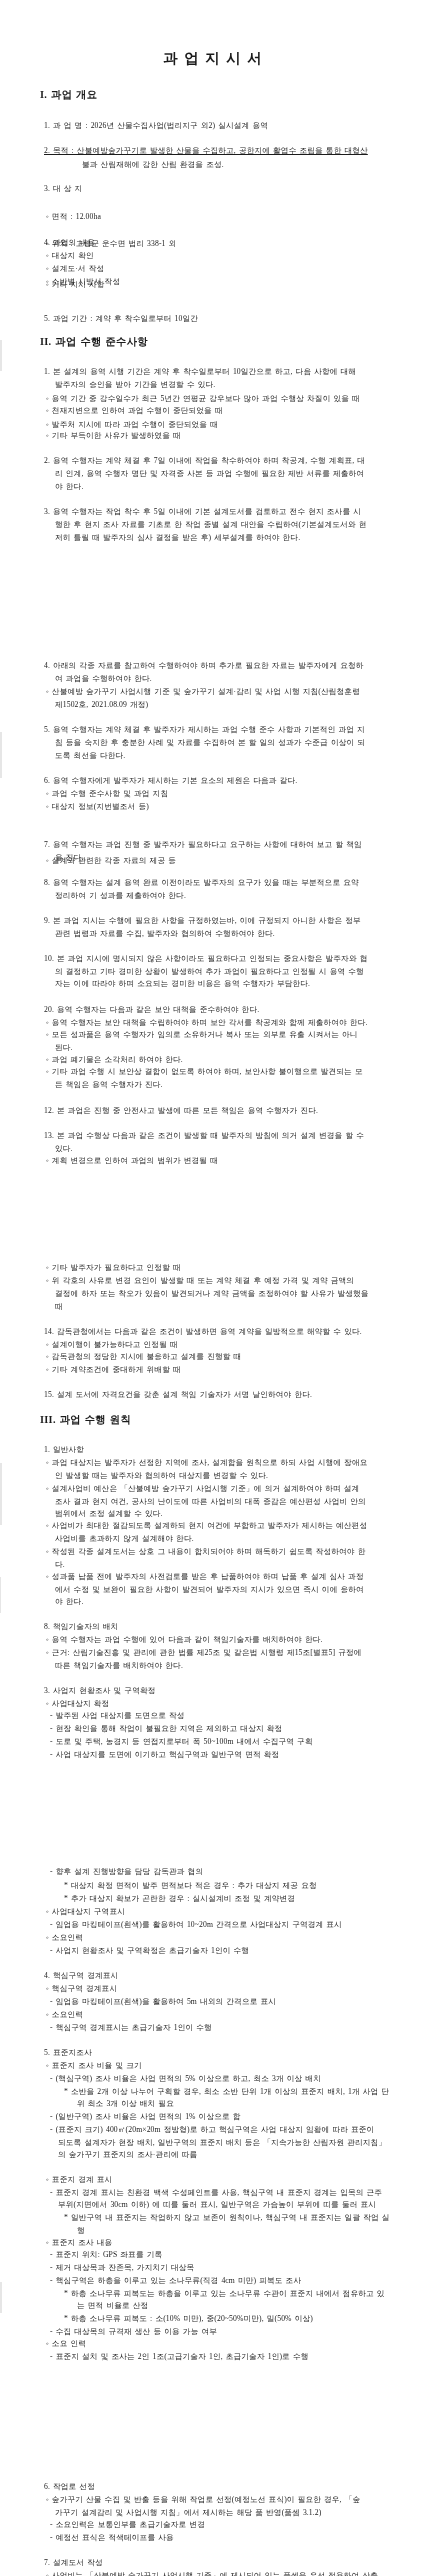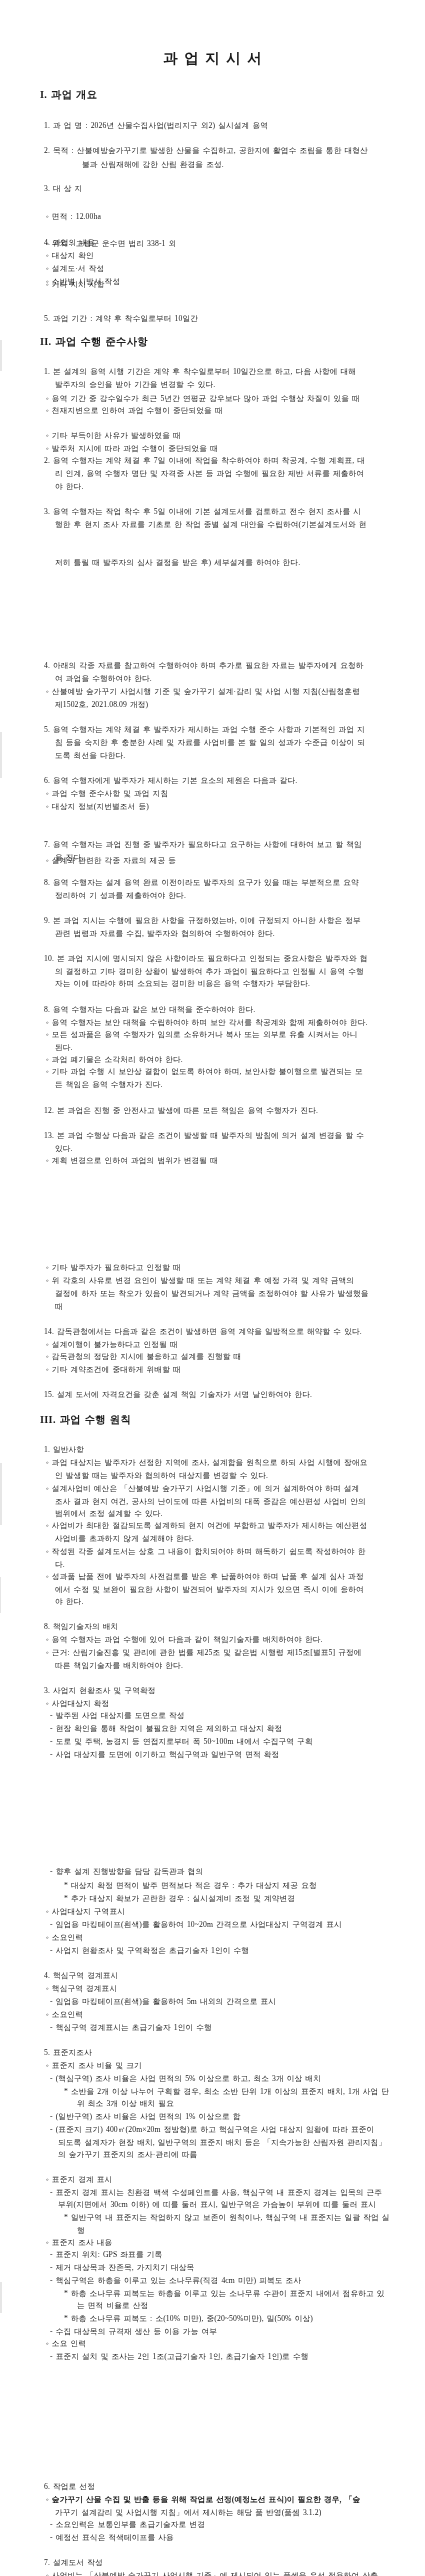--- a/index.html
+++ b/index.html
@@ -34,65 +34,65 @@
   .scan-mark{position:absolute;background:#dcdcdc;opacity:0.7;}
 </style>
 </head>
 <body>
 
 <div class="page">
   <div id="doc-lines">
       <div class="line title" style="top: 53px;">과 업 지 시 서</div>
       <div class="line h1" style="top: 90px;">I. 과업 개요</div>
       <div class="line num" style="top: 121px;">1. 과 업 명 : 2026년 산물수집사업(법리지구 외2) 실시설계 용역</div>
-      <div class="line num" style="top: 146px;">2. 목적 : 산불예방숲가꾸기로 발생한 산물을 수집하고, 공한지에 활엽수 조림을 통한 대형산</div>
+      <div class="line num" style="top: 146px; text-decoration: underline;">2. 목적 : 산불예방숲가꾸기로 발생한 산물을 수집하고, 공한지에 활엽수 조림을 통한 대형산</div>
       <div class="line cont2" style="top: 160px;">불과 산림재해에 강한 산림 환경을 조성.</div>
       <div class="line num" style="top: 184px;">3. 대 상 지</div>
       <div class="line bullet" style="top: 199px; margin-top: 40px;">◦ 위치 : 고령군 운수면 법리 338-1 외</div>
       <div class="line bullet" style="top: 212px;">◦ 면적 : 12.00ha</div>
       <div class="line num" style="top: 238px;">4. 과업의 내용</div>
       <div class="line bullet" style="top: 251px;">◦ 대상지 확인</div>
       <div class="line bullet" style="top: 264px;">◦ 설계도·서 작성</div>
       <div class="line bullet" style="top: 277px;">◦ 소반별 시방서 작성</div>
       <div class="line bullet" style="top: 272px; margin-top: 8px;">◦ 기타 지시 사항</div>
       <div class="line num" style="top: 314px;">5. 과업 기간 : 계약 후 착수일로부터 10일간</div>
       <div class="line h1" style="top: 337px;">II. 과업 수행 준수사항</div>
       <div class="line num" style="top: 367px;">1. 본 설계의 용역 시행 기간은 계약 후 착수일로부터 10일간으로 하고, 다음 사항에 대해</div>
       <div class="line cont" style="top: 380px;">발주자의 승인을 받아 기간을 변경할 수 있다.</div>
       <div class="line bullet" style="top: 394px;">◦ 용역 기간 중 강수일수가 최근 5년간 연평균 강우보다 많아 과업 수행상 차질이 있을 때</div>
       <div class="line bullet" style="top: 406px;">◦ 천재지변으로 인하여 과업 수행이 중단되었을 때</div>
-      <div class="line bullet" style="top: 444px;">◦ 발주처 지시에 따라 과업 수행이 중단되었을 때</div>
+      <div class="line bullet" style="top: 420px;">◦ 발주처 지시에 따라 과업 수행이 중단되었을 때</div>
       <div class="line bullet" style="top: 431px;">◦ 기타 부득이한 사유가 발생하였을 때</div>
       <div class="line num" style="top: 456px;">2. 용역 수행자는 계약 체결 후 7일 이내에 작업을 착수하여야 하며 착공계, 수행 계획표, 대</div>
       <div class="line cont" style="top: 469px; text-align: right;">리 인계, 용역 수행자 명단 및 자격증 사본 등 과업 수행에 필요한 제반 서류를 제출하여</div>
       <div class="line cont" style="top: 482px;">야 한다.</div>
       <div class="line num" style="top: 507px;">3. 용역 수행자는 작업 착수 후 5일 이내에 기본 설계도서를 검토하고 전수 현지 조사를 시</div>
       <div class="line cont" style="top: 520px;">행한 후 현지 조사 자료를 기초로 한 작업 종별 설계 대안을 수립하여(기본설계도서와 현</div>
-      <div class="line cont" style="top: 558px;">저히 틀릴 때 발주자의 심사 결정을 받은 후) 세부설계를 하여야 한다.</div>
+      <div class="line cont" style="top: 533px;">저히 틀릴 때 발주자의 심사 결정을 받은 후) 세부설계를 하여야 한다.</div>
       <div class="line num" style="top: 661px;">4. 아래의 각종 자료를 참고하여 수행하여야 하며 추가로 필요한 자료는 발주자에게 요청하</div>
       <div class="line cont" style="top: 674px;">여 과업을 수행하여야 한다.</div>
       <div class="line bullet" style="top: 687px;">◦ 산불예방 숲가꾸기 사업시행 기준 및 숲가꾸기 설계·감리 및 사업 시행 지침(산림청훈령</div>
       <div class="line cont" style="top: 700px;">제1502호, 2021.08.09 개정)</div>
       <div class="line num" style="top: 725px;">5. 용역 수행자는 계약 체결 후 발주자가 제시하는 과업 수행 준수 사항과 기본적인 과업 지</div>
-      <div class="line cont" style="top: 738px;">침 등을 숙지한 후 충분한 사례 및 자료를 사업비를 본 할 일의 성과가 수준급 이상이 되</div>
+      <div class="line cont" style="top: 738px;">침 등을 숙지한 후 충분한 사례 및 자료를 수집하여 본 할 일의 성과가 수준급 이상이 되</div>
       <div class="line cont" style="top: 751px;">도록 최선을 다한다.</div>
       <div class="line num" style="top: 776px;">6. 용역 수행자에게 발주자가 제시하는 기본 요소의 제원은 다음과 같다.</div>
       <div class="line bullet" style="top: 789px;">◦ 과업 수행 준수사항 및 과업 지침</div>
       <div class="line bullet" style="top: 802px;">◦ 대상지 정보(지번별조서 등)</div>
       <div class="line bullet" style="top: 856px;">◦ 설계와 관련한 각종 자료의 제공 등</div>
       <div class="line num" style="top: 840px;">7. 용역 수행자는 과업 진행 중 발주자가 필요하다고 요구하는 사항에 대하여 보고 할 책임</div>
       <div class="line cont" style="top: 853px;">을 진다.</div>
       <div class="line num" style="top: 878px;">8. 용역 수행자는 설계 용역 완료 이전이라도 발주자의 요구가 있을 때는 부분적으로 요약</div>
       <div class="line cont" style="top: 891px;">정리하여 기 성과를 제출하여야 한다.</div>
       <div class="line num" style="top: 916px;">9. 본 과업 지시는 수행에 필요한 사항을 규정하였는바, 이에 규정되지 아니한 사항은 정부</div>
       <div class="line cont" style="top: 929px;">관련 법령과 자료를 수집, 발주자와 협의하여 수행하여야 한다.</div>
       <div class="line num" style="top: 954px;">10. 본 과업 지시에 명시되지 않은 사항이라도 필요하다고 인정되는 중요사항은 발주자와 협</div>
       <div class="line cont" style="top: 967px;">의 결정하고 기타 경미한 상황이 발생하여 추가 과업이 필요하다고 인정될 시 용역 수행</div>
       <div class="line cont" style="top: 979px;">자는 이에 따라야 하며 소요되는 경미한 비용은 용역 수행자가 부담한다.</div>
-      <div class="line num" style="top: 1005px;">8. 용역 수행자는 다음과 같은 보안 대책을 준수하여야 한다.</div>
+      <div class="line num" style="top: 1005px;">20. 용역 수행자는 다음과 같은 보안 대책을 준수하여야 한다.</div>
       <div class="line bullet" style="top: 1018px;">◦ 용역 수행자는 보안 대책을 수립하여야 하며 보안 각서를 착공계와 함께 제출하여야 한다.</div>
       <div class="line bullet" style="top: 1030px;">◦ 모든 성과품은 용역 수행자가 임의로 소유하거나 복사 또는 외부로 유출 시켜서는 아니</div>
       <div class="line cont" style="top: 1043px;">된다.</div>
       <div class="line bullet" style="top: 1055px;">◦ 과업 폐기물은 소각처리 하여야 한다.</div>
       <div class="line bullet" style="top: 1067px;">◦ 기타 과업 수행 시 보안상 결함이 없도록 하여야 하며, 보안사항 불이행으로 발견되는 모</div>
       <div class="line cont" style="top: 1080px;">든 책임은 용역 수행자가 진다.</div>
       <div class="line num" style="top: 1106px;">12. 본 과업은 진행 중 안전사고 발생에 따른 모든 책임은 용역 수행자가 진다.</div>
       <div class="line num" style="top: 1131px;">13. 본 과업 수행상 다음과 같은 조건이 발생할 때 발주자의 방침에 의거 설계 변경을 할 수</div>
       <div class="line cont" style="top: 1144px;">있다.</div>
       <div class="line bullet" style="top: 1156px;">◦ 계획 변경으로 인하여 과업의 범위가 변경될 때</div>
@@ -159,21 +159,21 @@
       <div class="line dash" style="top: 2250px;">- 표준지 위치: GPS 좌표를 기록</div>
       <div class="line dash" style="top: 2263px;">- 제거 대상목과 잔존목, 가지치기 대상목</div>
       <div class="line dash" style="top: 2276px;">- 핵심구역은 하층을 이루고 있는 소나무류(직경 4cm 미만) 피복도 조사</div>
       <div class="line star" style="top: 2289px;">* 하층 소나무류 피복도는 하층을 이루고 있는 소나무류 수관이 표준지 내에서 점유하고 있</div>
       <div class="line scont" style="top: 2301px;">는 면적 비율로 산정</div>
       <div class="line star" style="top: 2314px;">* 하층 소나무류 피복도 : 소(10% 미만), 중(20~50%미만), 밀(50% 이상)</div>
       <div class="line dash" style="top: 2327px;">- 수집 대상목의 규격재 생산 등 이용 가능 여부</div>
       <div class="line bullet" style="top: 2339px;">◦ 소요 인력</div>
       <div class="line dash" style="top: 2352px;">- 표준지 설치 및 조사는 2인 1조(고급기술자 1인, 초급기술자 1인)로 수행</div>
       <div class="line num" style="top: 2482px;">6. 작업로 선정</div>
-      <div class="line bullet" style="top: 2495px; font-weight: bold;">◦ 숲가꾸기 산물 수집 및 반출 등을 위해 작업로 선정(예정노선 표식)이 필요한 경우, 「숲</div>
+      <div class="line bullet" style="top: 2495px;">◦ 숲가꾸기 산물 수집 및 반출 등을 위해 작업로 선정(예정노선 표식)이 필요한 경우, 「숲</div>
       <div class="line cont" style="top: 2508px;">가꾸기 설계감리 및 사업시행 지침」에서 제시하는 해당 품 반영(품셈 3.1.2)</div>
       <div class="line dash" style="top: 2520px;">- 소요인력은 보통인부를 초급기술자로 변경</div>
       <div class="line dash" style="top: 2533px;">- 예정선 표식은 적색테이프를 사용</div>
       <div class="line num" style="top: 2558px;">7. 설계도서 작성</div>
       <div class="line bullet" style="top: 2571px;">◦ 사업비는 「산불예방 숲가꾸기 사업시행 기준」에 제시되어 있는 품셈을 우선 적용하여 산출</div>
     </div>
   <div id="doc-marks">
       <div class="scan-mark" style="left: 0px; top: 340px; width: 1.5px; height: 31px;"></div>
       <div class="scan-mark" style="left: 0px; top: 732px; width: 1.5px; height: 46px;"></div>
       <div class="scan-mark" style="left: 0px; top: 1463px; width: 1.5px; height: 62px;"></div>

